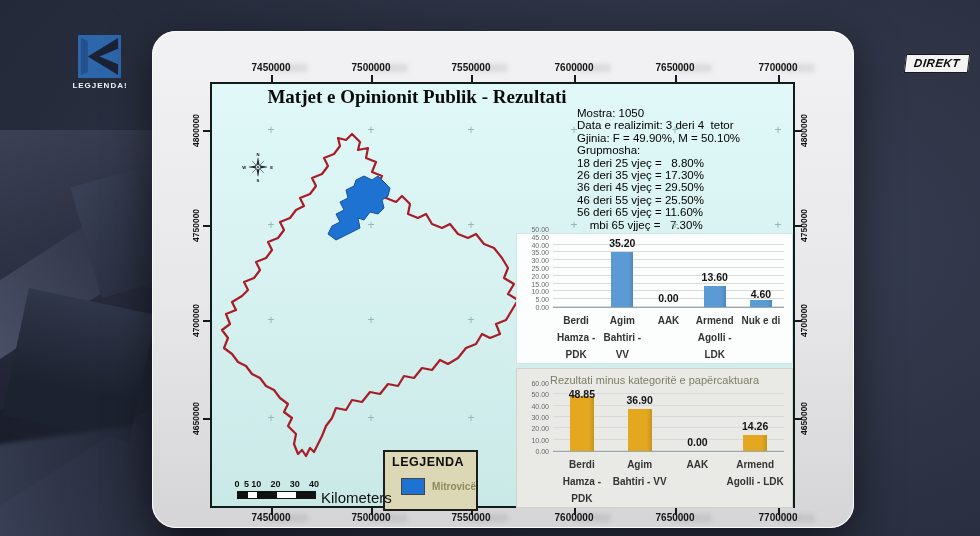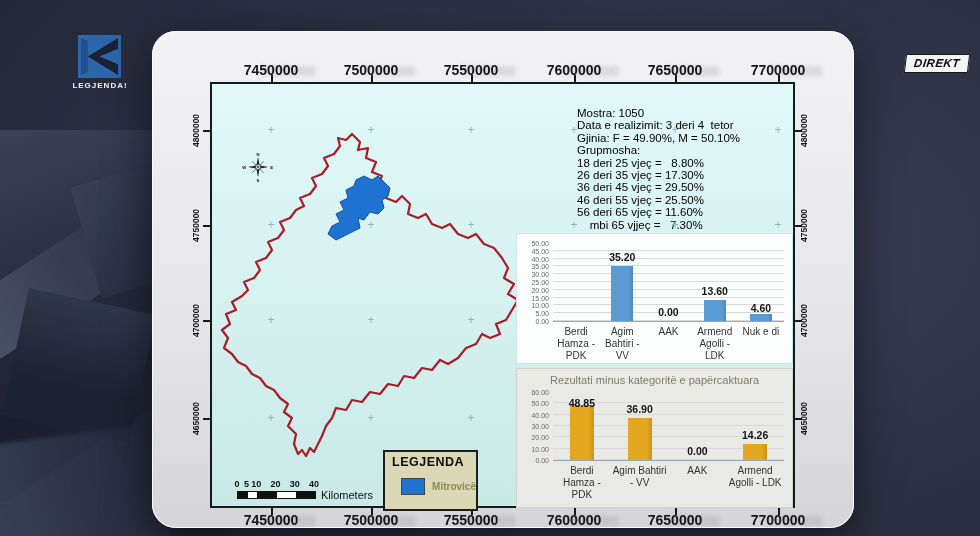--- a/index.html
+++ b/index.html
@@ -35,56 +35,56 @@
   .map-frame{position:absolute;left:210px;top:82px;width:585px;height:426px;box-sizing:border-box;
          border:2px solid #101c1c;
          background:linear-gradient(180deg,#e0f8f8 0%,#d7f2f1 45%,#c9e9e7 100%);}
   .map-title{position:absolute;left:252px;top:86px;width:330px;text-align:center;
          font-family:"Liberation Serif",serif;font-weight:bold;font-size:19px;color:#0a0a0a;}
   .stats{position:absolute;left:577px;top:107px;font-size:11.5px;line-height:12.4px;color:#000;}
   .stat-line{white-space:pre;}
   
   .tick-h{position:absolute;width:1.5px;height:7px;background:#101c1c;}
   .tick-v{position:absolute;width:7px;height:1.5px;background:#101c1c;}
-  .tl-h{position:absolute;width:60px;text-align:center;font-size:14px;font-weight:bold;color:#161616;
+  .tl-h{position:absolute;width:60px;text-align:center;font-size:10px;font-weight:bold;color:#161616;
         text-shadow:17px 1px 4px rgba(120,120,120,.35);}
   .tl-v{position:absolute;width:12px;height:58px;font-size:8.5px;font-weight:bold;color:#161616;
         writing-mode:vertical-rl;transform:rotate(180deg);text-align:center;}
   .cross{position:absolute;width:12px;text-align:center;font-size:12px;line-height:12px;color:#90b8b5;}
   
   .kosovo{position:absolute;left:210px;top:82px;}
   .compass{position:absolute;left:243px;top:152px;}
   
   .legend{position:absolute;left:383px;top:450px;width:95px;height:61px;box-sizing:border-box;
           background:#dcd7b4;border:2px solid #1d1d1d;}
   .legend-title{font-size:12.5px;font-weight:bold;color:#0c0c0c;padding:3px 0 0 7px;letter-spacing:.5px;}
   .legend-row{display:flex;align-items:center;margin:9px 0 0 16px;}
   .legend-swatch{width:34px;height:15px;border:1px solid #444;}
   .legend-label{font-size:10px;color:#8b8b5e;margin-left:7px;font-weight:bold;}
   
   .sb-num{position:absolute;top:479px;width:22px;text-align:center;font-size:9px;font-weight:bold;color:#111;}
   .sb-bar{position:absolute;left:237px;top:491px;width:77px;height:6px;border:1px solid #111;
           display:flex;box-sizing:content-box;}
   .sb-seg{height:100%;}
-  .sb-unit{position:absolute;left:321px;top:489px;font-size:11px;color:#111;}
+  .sb-unit{position:absolute;left:321px;top:489px;font-size:15px;color:#111;}
   
   .chart{position:absolute;box-sizing:border-box;display:flex;flex-direction:column;}
   .chart1{left:516px;top:233px;width:277px;height:131px;background:#fcfdfd;border:1px solid #cfe3ea;}
   .chart2{left:516px;top:368px;width:277px;height:140px;background:#e9e9e6;border:1px solid #d2d2cb;}
   .chart-title{text-align:center;font-size:11px;color:#7e7e66;margin-top:5px;height:15px;}
   .chart-body{display:flex;}
   .yaxis{width:36px;position:relative;}
   .ylab{position:absolute;right:4px;font-size:7px;color:#6a6a6a;line-height:7px;}
   .plot{flex:1;position:relative;border-bottom:1px solid #97a8ae;margin-right:8px;}
   .col{position:absolute;top:0;bottom:0;}
   .bar{position:absolute;bottom:0;left:50%;transform:translateX(-50%);}
   .val{position:absolute;left:50%;transform:translateX(-50%);font-size:10.5px;font-weight:bold;
        color:#141414;white-space:nowrap;}
   .xlabels{display:flex;margin:4px 8px 0 36px;}
-  .xlab{flex:1;text-align:center;font-size:10px;font-weight:normal;color:#333;line-height:12px;}
+  .xlab{flex:1;text-align:center;font-size:10px;font-weight:bold;color:#333;line-height:17px;}
 </style>
 </head>
 <body>
 
 <div class="stage">
 
   <div class="cubes">
     <div class="cube cb1"></div>
     <div class="cube cb2"></div>
     <div class="cube cb3"></div>
@@ -101,20 +101,21 @@
       <polygon points="3,3 10,6 10,38 3,41" fill="#24508c"></polygon>
     </svg>
   </div>
   <div class="logo-text">LEGJENDA!</div>
 
   <div class="direkt">DIREKT</div>
 
   <div class="panel"></div>
 
   <div class="map-frame"></div>
+  <div class="map-title">Matjet e Opinionit Publik - Rezultati</div>
 
   <div class="stats" id="stats">
       <div class="stat-line">Mostra: 1050</div>
       <div class="stat-line">Data e realizimit: 3 deri 4  tetor</div>
       <div class="stat-line">Gjinia: F = 49.90%, M = 50.10%</div>
       <div class="stat-line">Grupmosha:</div>
       <div class="stat-line">18 deri 25 vjeç =   8.80%</div>
       <div class="stat-line">26 deri 35 vjeç = 17.30%</div>
       <div class="stat-line">36 deri 45 vjeç = 29.50%</div>
       <div class="stat-line">46 deri 55 vjeç = 25.50%</div>

